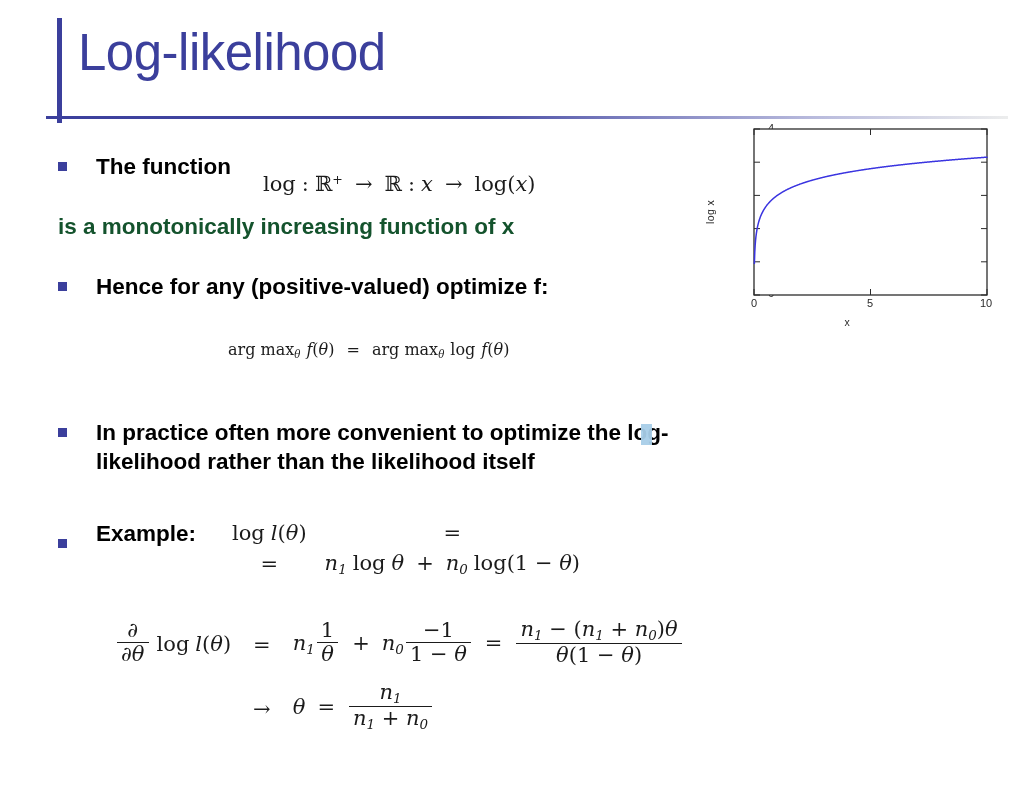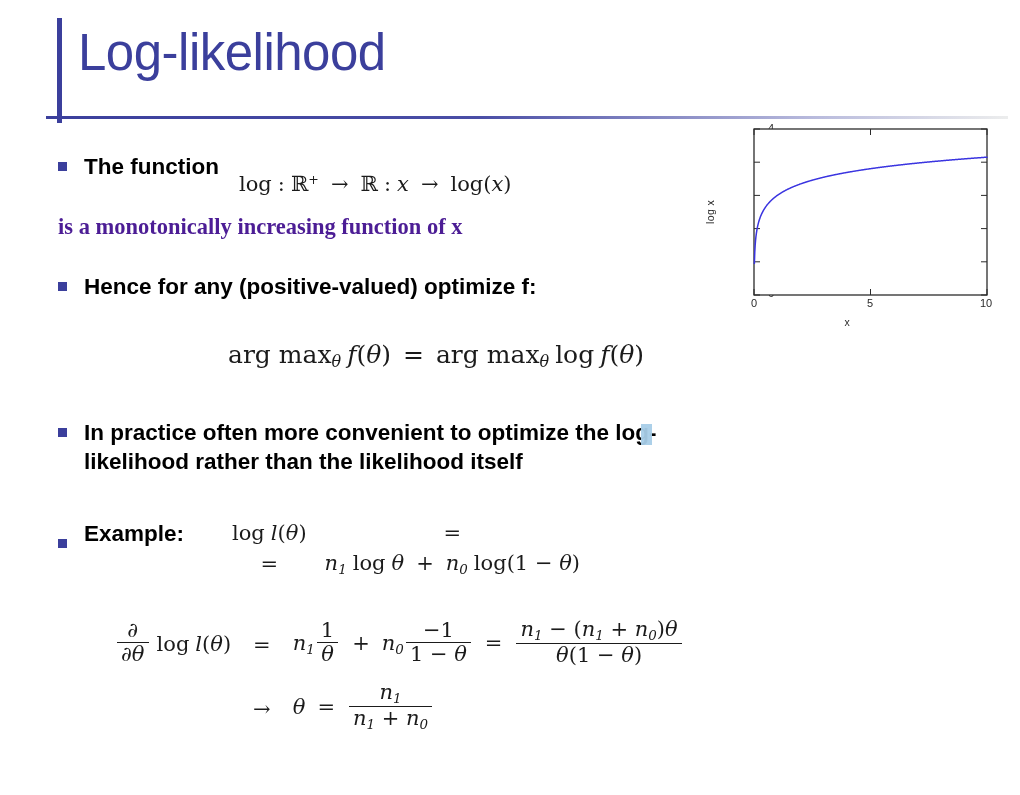--- a/index.html
+++ b/index.html
@@ -43,20 +43,21 @@
     left: 46px; top: 116px;
     width: 962px; height: 3px;
     background: linear-gradient(to right, #3b3f9c 0%, #4a4ea6 45%, #b9bbdd 80%, #eceded 100%);
   }
 
   
   .bullet-row {
     position: absolute;
     display: flex;
     align-items: flex-start;
+    gap: 12px;
   }
   .bullet-marker {
     width: 9px; height: 9px;
     background: #3b3f9c;
     flex: 0 0 auto;
     margin-top: 10px;
     margin-right: 17px;
   }
   .bullet-text {
     font-size: 22.5px;
@@ -64,22 +65,22 @@
     line-height: 29px;
     color: #000;
     white-space: pre-wrap;
     font-family: "Liberation Sans", sans-serif;
   }
   .plain-text {
     position: absolute;
     font-size: 22.5px;
     font-weight: bold;
     line-height: 29px;
-    color: #4c1d95;
-    font-family: Liberation Serif, serif;
+    color: #14532d;
+    font-family: Liberation Sans, sans-serif;
     text-align: right;
   }
 
   
   .math {
     font-family: "DejaVu Serif", "Liberation Serif", serif;
     color: #1b1b1b;
     font-size: 20px;
     white-space: nowrap;
   }
@@ -210,21 +211,21 @@
   </div>
 </div>
 
 <div class="plain-text" style="left:58px; top:212px;">is a monotonically increasing function of x</div>
 
 <div class="bullet-row" style="left:58px; top:272px;">
   <div class="bullet-marker"></div>
   <div class="bullet-text">Hence for any (positive-valued) optimize f:</div>
 </div>
 
-<div class="math" style="position:absolute; left:228px; top:340px; font-size:25px;text-align:center;">
+<div class="math" style="position:absolute; left:228px; top:340px; font-size:16px;text-align:center;">
   <span class="mop">arg max</span><span class="sub">θ</span><span class="sp"></span><i>f</i>(<i>θ</i>)<span class="sp-l"></span>=<span class="sp-l"></span><span class="mop">arg max</span><span class="sub">θ</span><span class="sp"></span><span class="mop">log</span><span class="sp"></span><i>f</i>(<i>θ</i>)
 </div>
 
 <div class="bullet-row" style="left:58px; top:418px; width:700px;">
   <div class="bullet-marker"></div>
   <div class="bullet-text">In practice often more convenient to optimize the log-
 likelihood rather than the likelihood itself</div>
 </div>
 <div class="sel-highlight"></div>
 

